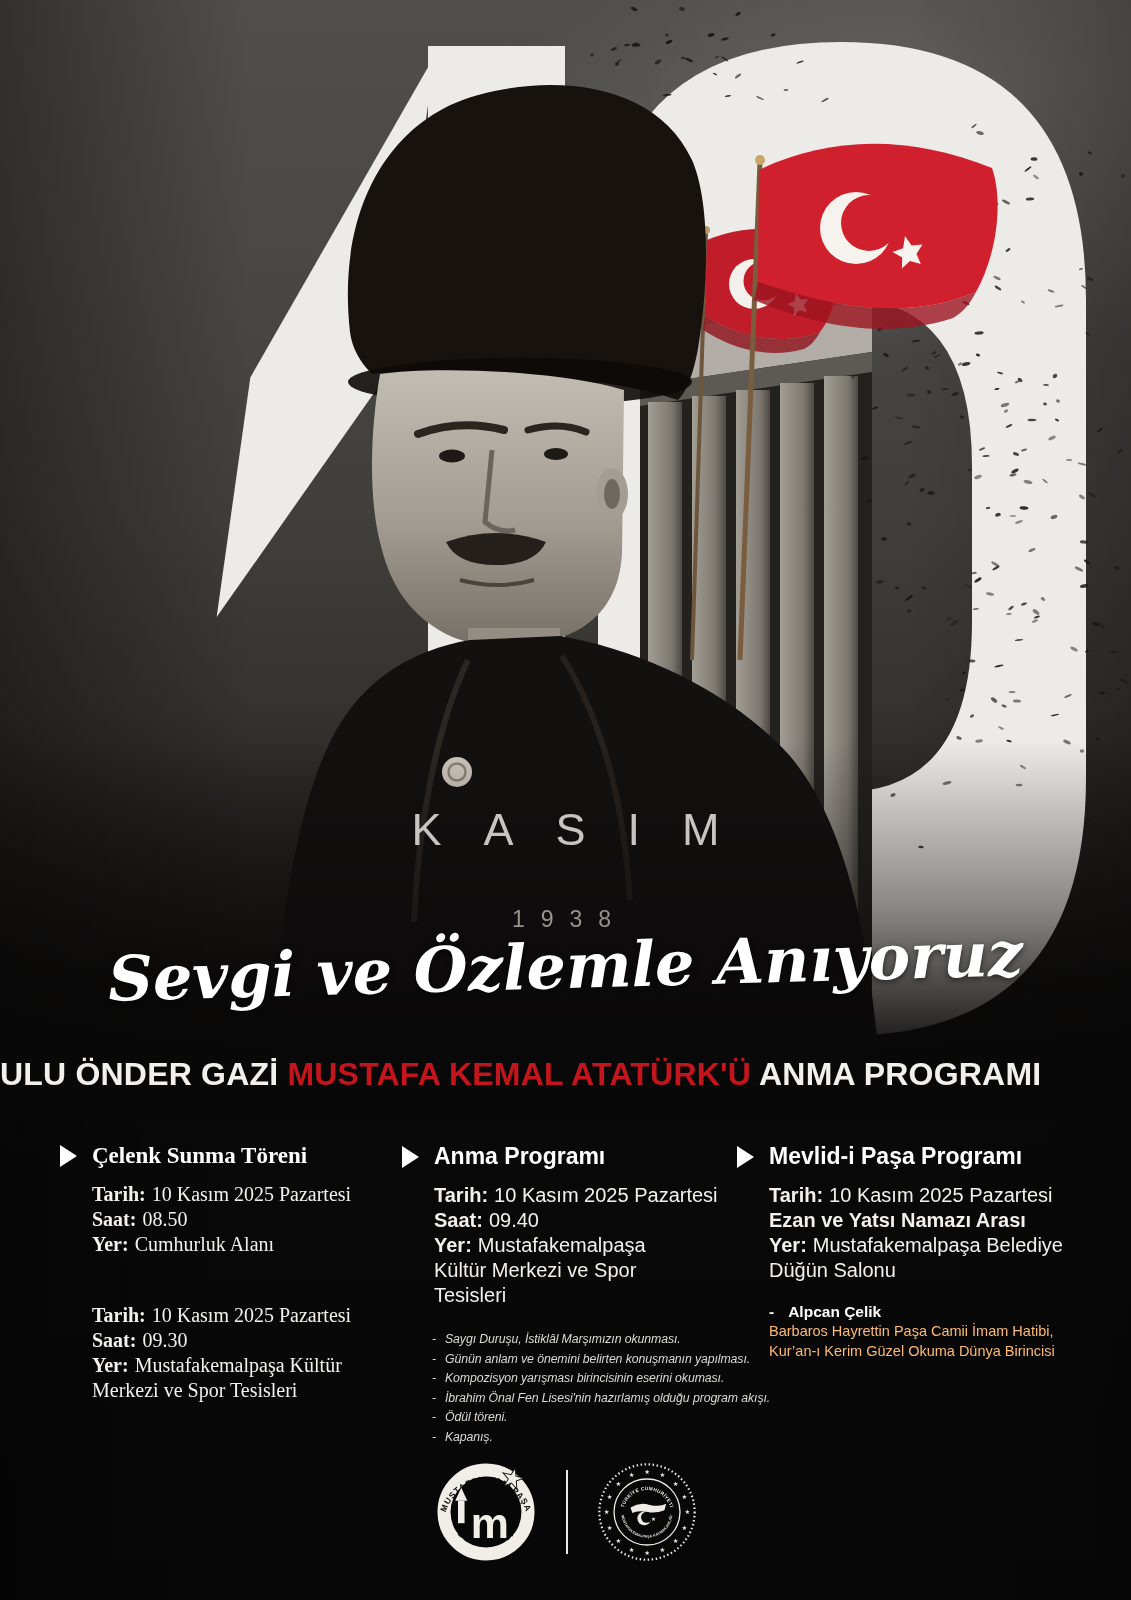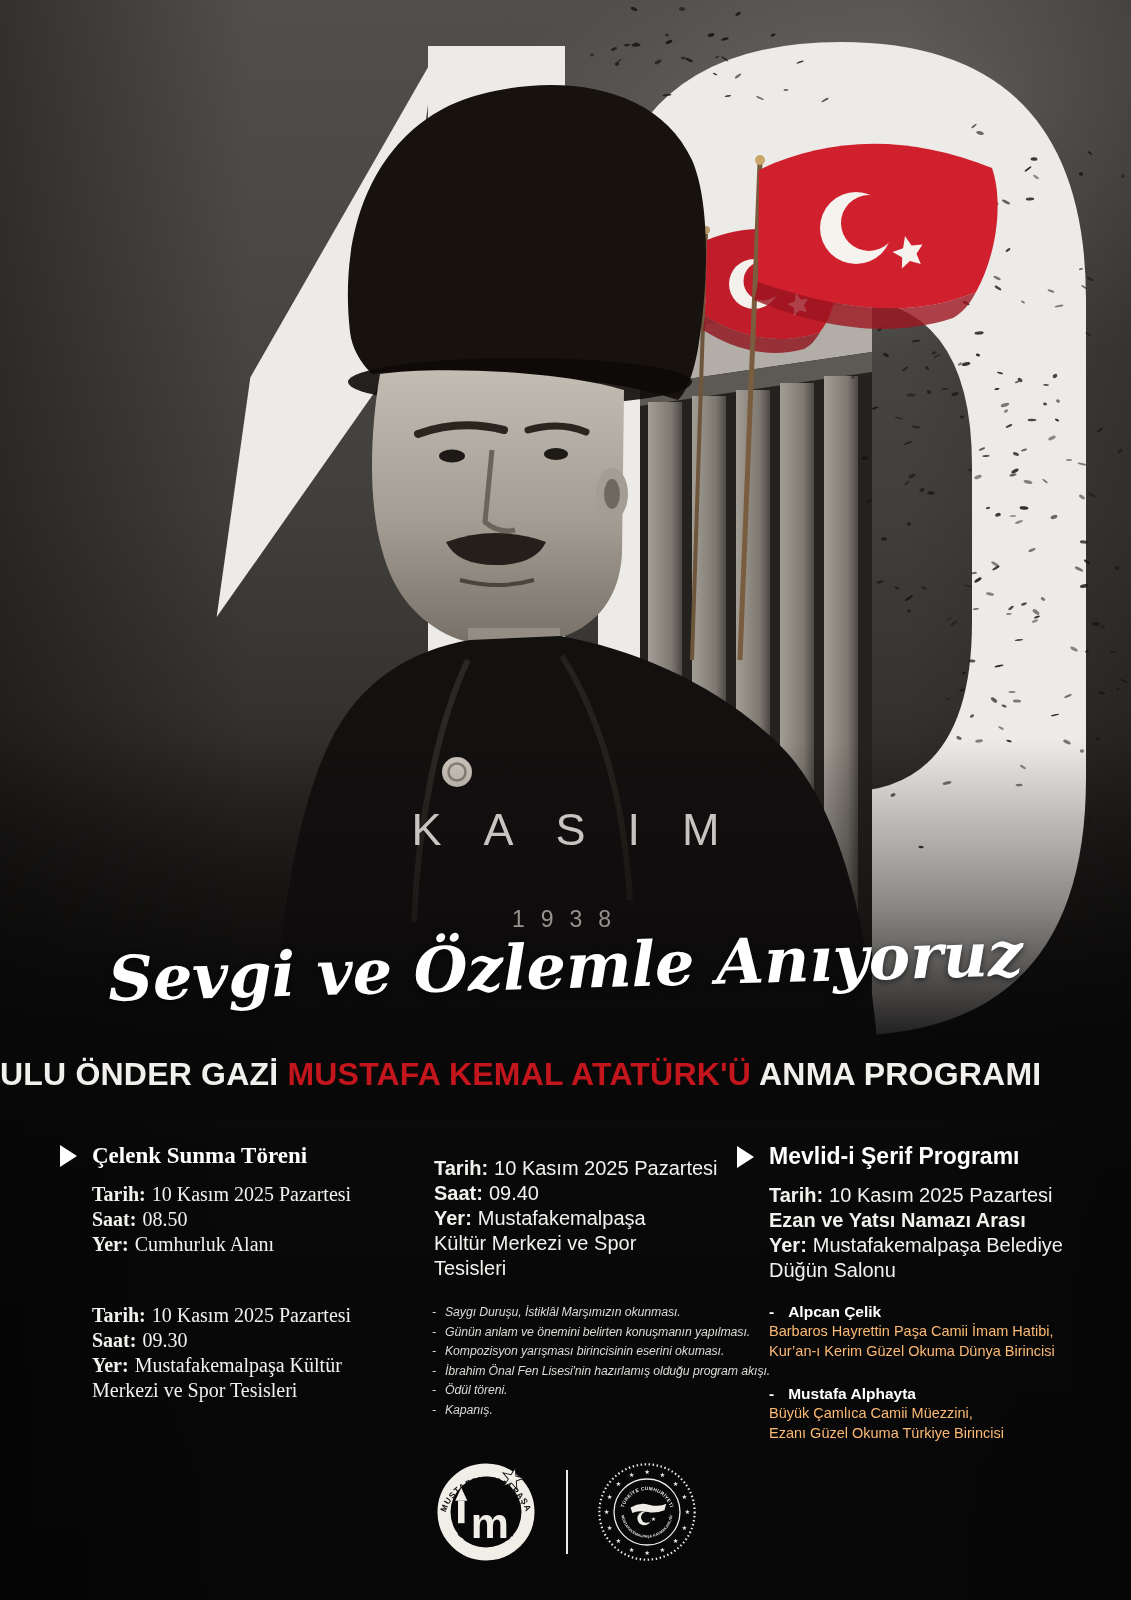--- a/index.html
+++ b/index.html
@@ -367,57 +367,56 @@
     <div class="sec-body narrow">
       <div class="pline nowrap"><b>Tarih:</b><span>10 Kasım 2025 Pazartesi</span></div>
       <div class="pline nowrap"><b>Saat:</b><span>09.30</span></div>
       <div class="pline"><b>Yer:</b><span>Mustafakemalpaşa Kültür Merkezi ve Spor Tesisleri</span></div>
     </div>
   </div>
 </div>
 
 <div class="col col2">
   <div>
+    <div class="sec-head">
+      <span class="arrow"></span>
+      <span>Anma Programı</span>
+    </div>
     <div class="sec-body narrow">
       <div class="pline nowrap"><b>Tarih:</b><span>10 Kasım 2025 Pazartesi</span></div>
       <div class="pline nowrap"><b>Saat:</b><span>09.40</span></div>
       <div class="pline"><b>Yer:</b><span>Mustafakemalpaşa Kültür Merkezi ve Spor Tesisleri</span></div>
     </div>
     <ul class="agenda">
       <li>Saygı Duruşu, İstiklâl Marşımızın okunması.</li>
       <li>Günün anlam ve önemini belirten konuşmanın yapılması.</li>
       <li>Kompozisyon yarışması birincisinin eserini okuması.</li>
       <li>İbrahim Önal Fen Lisesi'nin hazırlamış olduğu program akışı.</li>
       <li>Ödül töreni.</li>
       <li>Kapanış.</li>
     </ul>
   </div>
 </div>
 
 <div class="col col3">
   <div>
     <div class="sec-head">
       <span class="arrow"></span>
-      <span>Mevlid-i Şerif Programı</span>
+      <span>Mevlid-i Paşa Programı</span>
     </div>
     <div class="sec-body wide">
       <div class="pline nowrap"><b>Tarih:</b><span>10 Kasım 2025 Pazartesi</span></div>
       <div class="pline boldline">Ezan ve Yatsı Namazı Arası</div>
       <div class="pline"><b>Yer:</b><span>Mustafakemalpaşa Belediye Düğün Salonu</span></div>
     </div>
     <div class="speakers">
       <div class="speaker">
         <div class="sp-name">Alpcan Çelik</div>
         <div class="sp-role">Barbaros Hayrettin Paşa Camii İmam Hatibi,</div>
         <div class="sp-award">Kur’an-ı Kerim Güzel Okuma Dünya Birincisi</div>
-      </div>
-      <div class="speaker">
-        <div class="sp-name">Mustafa Alphayta</div>
-        <div class="sp-role">Büyük Çamlıca Camii Müezzini,</div>
-        <div class="sp-award">Ezanı Güzel Okuma Türkiye Birincisi</div>
       </div>
     </div>
   </div>
 </div>
 
 <div class="footer">
   <svg width="112" height="112" viewBox="0 0 120 120">
     <defs>
       <path id="arcLT" d="M16,64 A45,45 0 0 1 104,64" fill="none"></path>
       <path id="arcLB" d="M20,68 A42,42 0 0 0 100,68" fill="none"></path>

